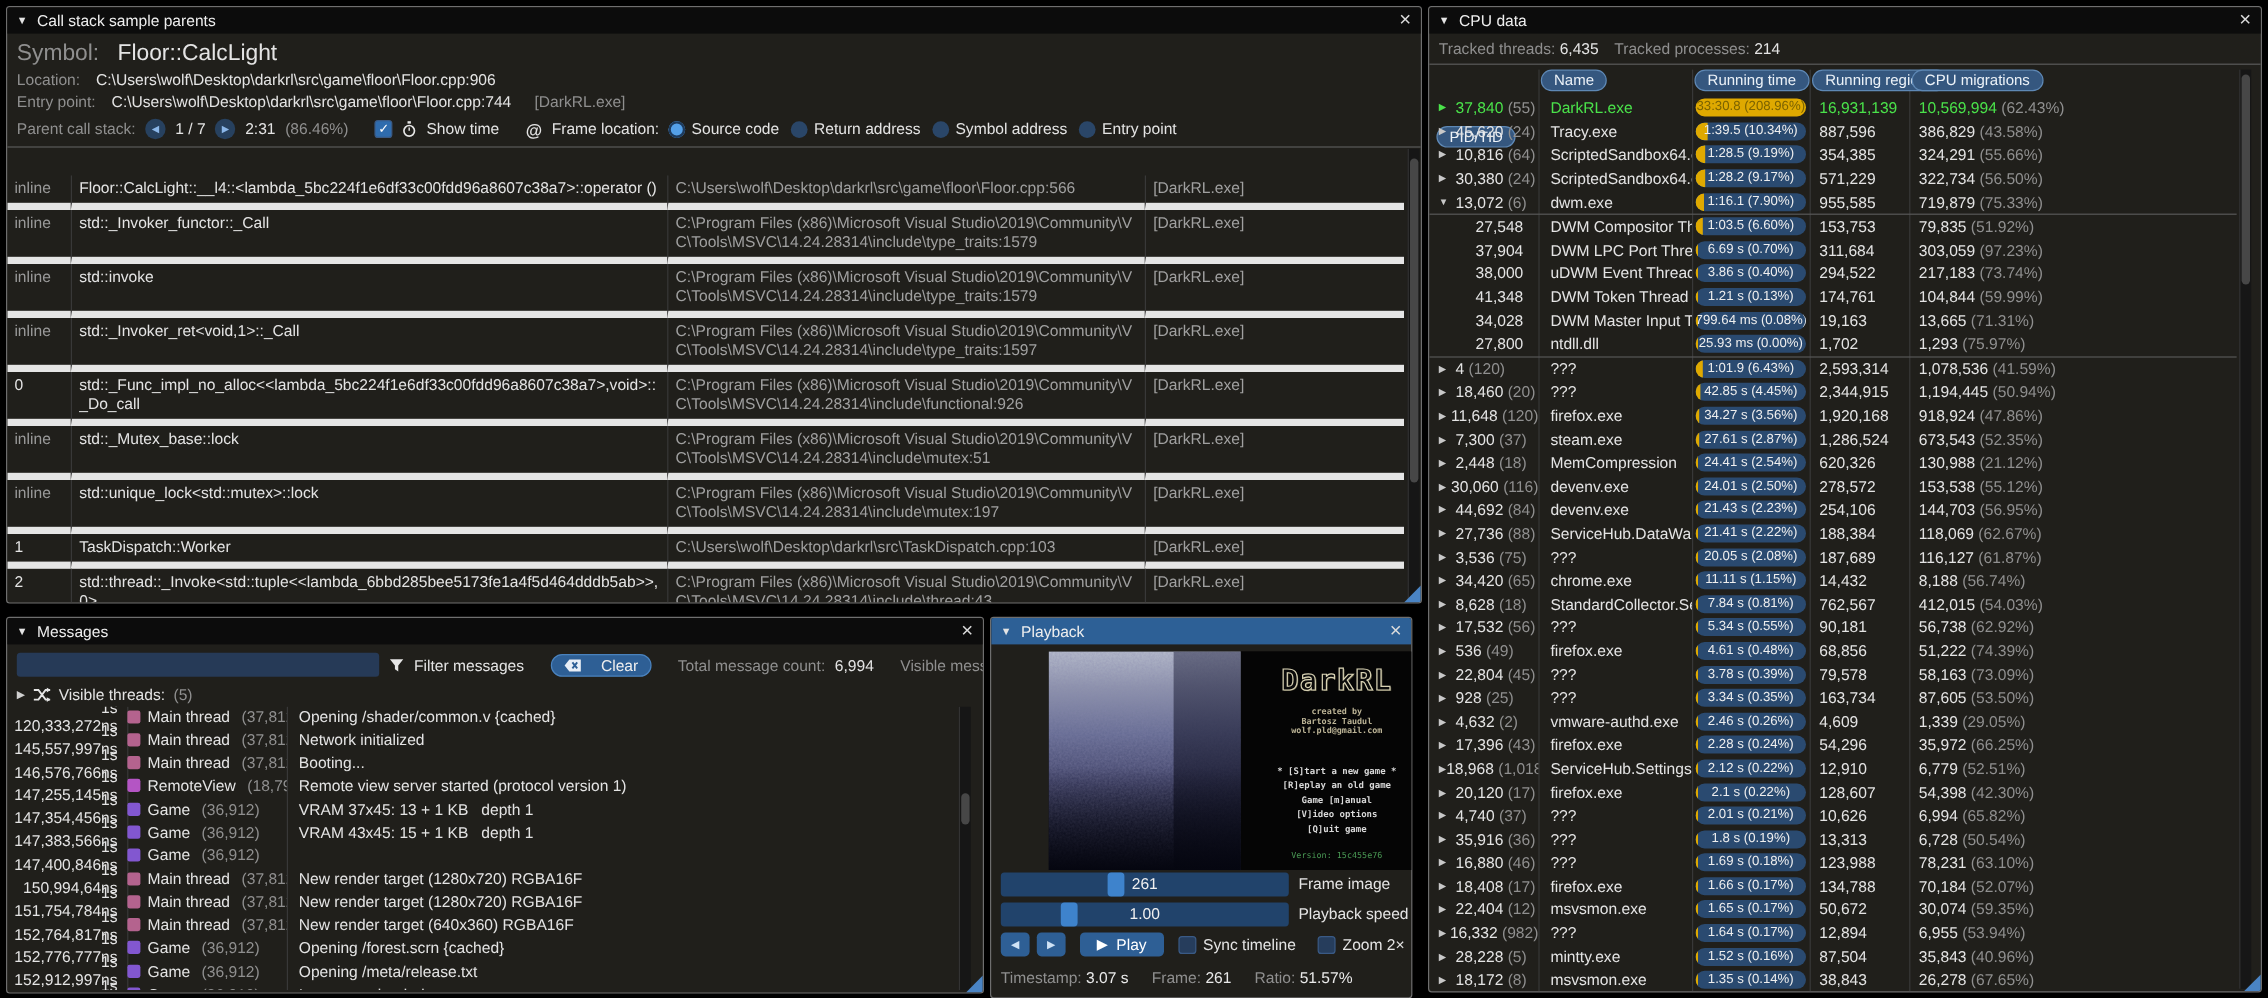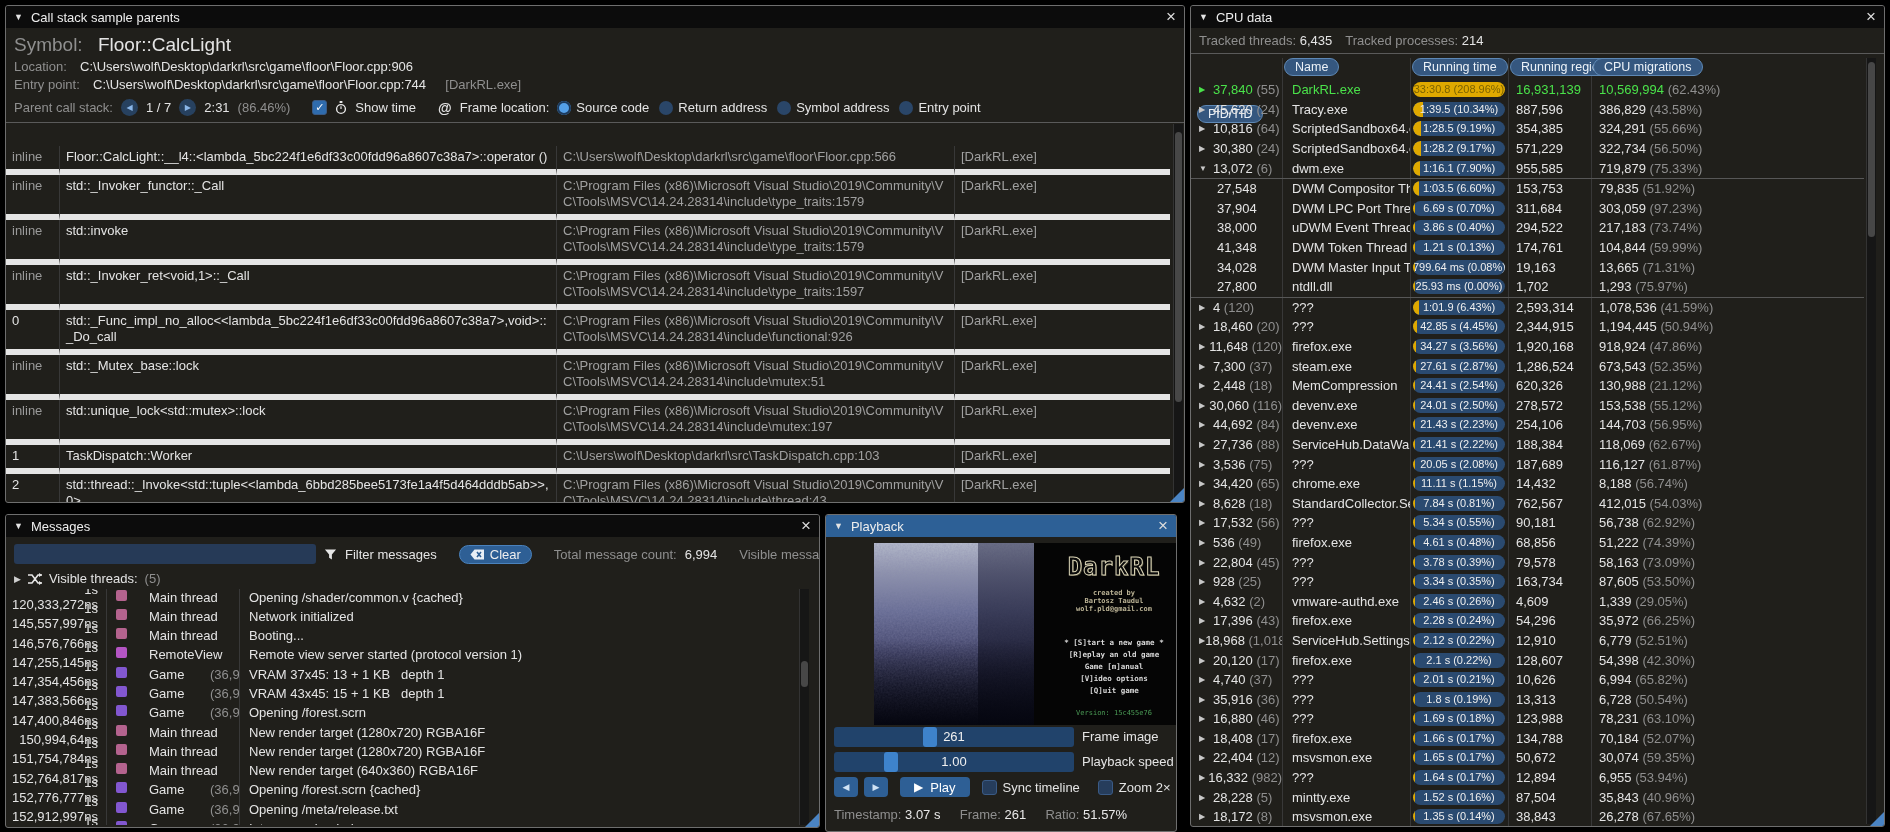--- a/index.html
+++ b/index.html
@@ -37,27 +37,27 @@
   .cs-frame{color:#9a9a9a;}
   .cs-frame.num{color:#e4e4e4;}
   .scrollbar{position:absolute;width:9px;background:#161616;border-left:1px solid #333;}
   .scroll-thumb{position:absolute;left:1px;right:1px;border-radius:4px;background:#474747;}
   .grip{position:absolute;width:0;height:0;border-style:solid;border-width:0 0 14px 14px;border-color:transparent transparent #4a84c4 transparent;}
   
   #msg-panel{left:5px;top:514px;width:815px;height:314px;}
   .msg-filterrow{position:absolute;left:8px;top:28px;height:22px;display:flex;align-items:center;gap:8px;white-space:nowrap;}
   .msg-input{width:292px;height:20px;background:#263a57;border:none;border-radius:3px;outline:none;color:#e4e4e4;padding:0 5px;}
   .btn{background:#2e5f95;border:1px solid #4a82bd;border-radius:10px;color:#eee;padding:1px 10px;
-       display:inline-flex;align-items:center;gap:5px;cursor:pointer;font-size:13px;}
+       display:inline-flex;align-items:center;gap:16px;cursor:pointer;font-size:13px;}
   .msg-threadsrow{position:absolute;left:8px;top:56px;display:flex;align-items:center;gap:7px;}
   .tinytri{font-size:9px;color:#cfcfcf;cursor:pointer;}
   #msg-list{position:absolute;left:0;right:22px;top:74px;bottom:2px;overflow:hidden;}
   .msg-row{display:grid;grid-template-columns:100px 133px 1fr;height:19.3px;align-items:center;}
   .msg-time{text-align:right;padding-right:8px;color:#e4e4e4;}
-  .msg-th{display:flex;align-items:flex-start;gap:22px;padding-left:10px;overflow:hidden;white-space:nowrap;}
+  .msg-th{display:flex;align-items:center;gap:6px;overflow:hidden;white-space:nowrap;}
   .msg-sq{width:11px;height:11px;border-radius:2px;flex:0 0 11px;}
   .msg-text{padding-left:10px;white-space:pre;overflow:hidden;}
   .vline{position:absolute;top:74px;bottom:2px;width:1px;background:#383838;}
   
   #pb-panel{left:825px;top:514px;width:352px;height:318px;z-index:5;}
   .pb-img{position:absolute;left:8px;top:28px;width:320px;height:182px;background:#000;display:flex;margin-left:40px;}
   .pb-forest{position:relative;width:160px;height:182px;overflow:hidden;
      background:linear-gradient(180deg,#b9bfce 0%,#9095ae 16%,#646a92 38%,#3b3d63 60%,#181a33 82%,#0a0b18 100%);}
   .pb-forest .tree{position:absolute;background:#10122266;}
   .pb-forest svg{position:absolute;left:0;top:0;opacity:.5;}
@@ -83,21 +83,21 @@
   .cpu-info{position:absolute;left:8px;top:27px;white-space:nowrap;}
   .cpu-sep{position:absolute;left:0;right:0;top:47px;height:1px;background:#5a5a5a;}
   .cpu-pills{position:absolute;left:0;top:52px;height:18px;width:100%;}
   .pill{position:absolute;top:0;padding:1px 10px;border-radius:9px;background:#35577f;border:1px solid #5e88b5;
         color:#ecf2f8;font-size:12.5px;cursor:pointer;white-space:nowrap;}
   #cpu-list{position:absolute;left:0;right:20px;top:74px;bottom:0;overflow:hidden;}
   .cpu-row{display:grid;grid-template-columns:91px 128px 98px 83px 1fr;height:19.6px;align-items:center;}
   .cpu-row.septop{border-top:1px solid #575757;}
   .cpu-c1{display:flex;align-items:center;padding-left:8px;white-space:nowrap;overflow:hidden;}
   .cpu-c1 .arr{width:14px;font-size:8px;color:#c8c8c8;cursor:pointer;}
-  .cpu-c1.child{padding-left:26px;}
+  .cpu-c1.child{padding-left:26px;justify-content:center;}
   .cpu-name{padding-left:10px;white-space:nowrap;overflow:hidden;}
   .cpu-bar{position:relative;width:92px;height:15px;margin-left:3px;background:#2a4a70;border-radius:8px;overflow:hidden;cursor:pointer;}
   .cpu-bar .fill{position:absolute;left:0;top:0;bottom:0;background:#dfa900;border-radius:8px 0 0 8px;}
   .cpu-bar .btxt{position:absolute;left:0;right:0;top:1px;text-align:center;font-size:11px;color:#eee;white-space:nowrap;}
   .cpu-bar.full{background:#dfa900;}
   .cpu-bar.full .btxt{color:#7c6300;}
   .cpu-reg,.cpu-mig{padding-left:8px;white-space:nowrap;overflow:hidden;}
   .cpu-vline{position:absolute;top:52px;bottom:0;width:1px;background:#383838;}
   .gap{display:inline-block;width:6px;}
   .icon{display:inline-flex;align-items:center;}
@@ -324,21 +324,20 @@
           </div>
           <div class="msg-text">VRAM 43x45: 15 + 1 KB   depth 1</div>
         </div>
         <div class="msg-row">
           <div class="msg-time">1s 147,400,846ns</div>
           <div class="msg-th">
             <span class="msg-sq" style="background: rgb(130, 87, 208);"></span>
             <span>Game</span>
             <span class="dim">&nbsp;(36,912)</span>
           </div>
-          <div class="msg-text">Opening /forest.scrn</div>
         </div>
         <div class="msg-row">
           <div class="msg-time">1s 150,994,64ns</div>
           <div class="msg-th">
             <span class="msg-sq" style="background: rgb(180, 99, 142);"></span>
             <span>Main thread</span>
             <span class="dim">&nbsp;(37,812)</span>
           </div>
           <div class="msg-text">New render target (1280x720) RGBA16F</div>
         </div>

